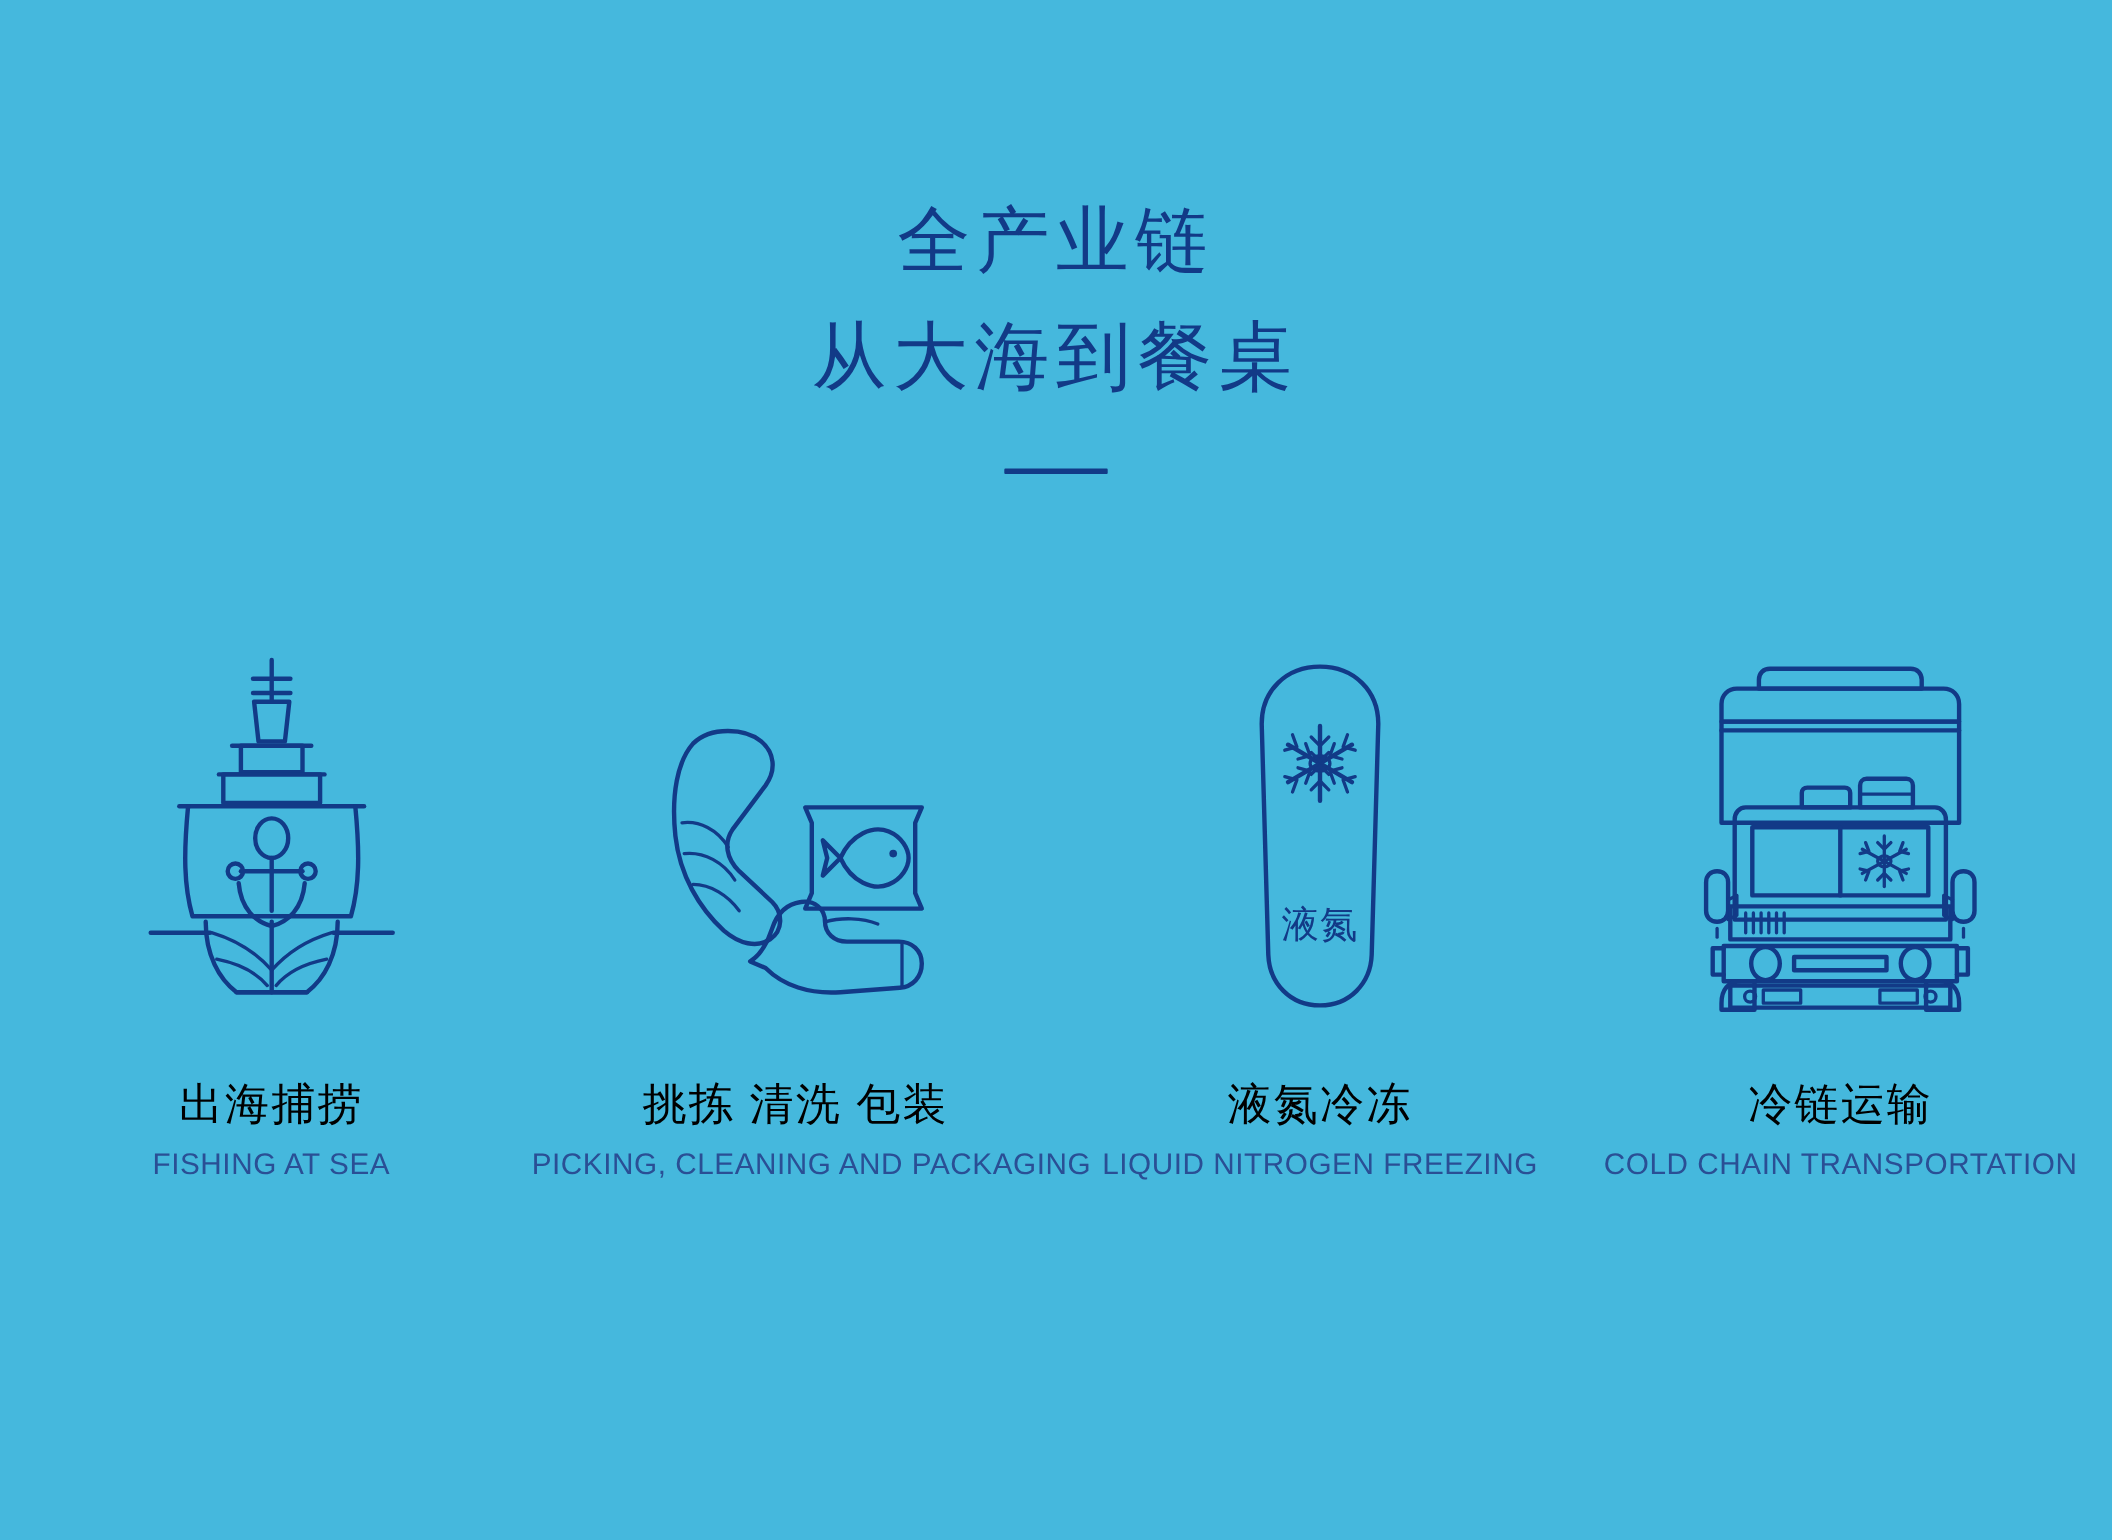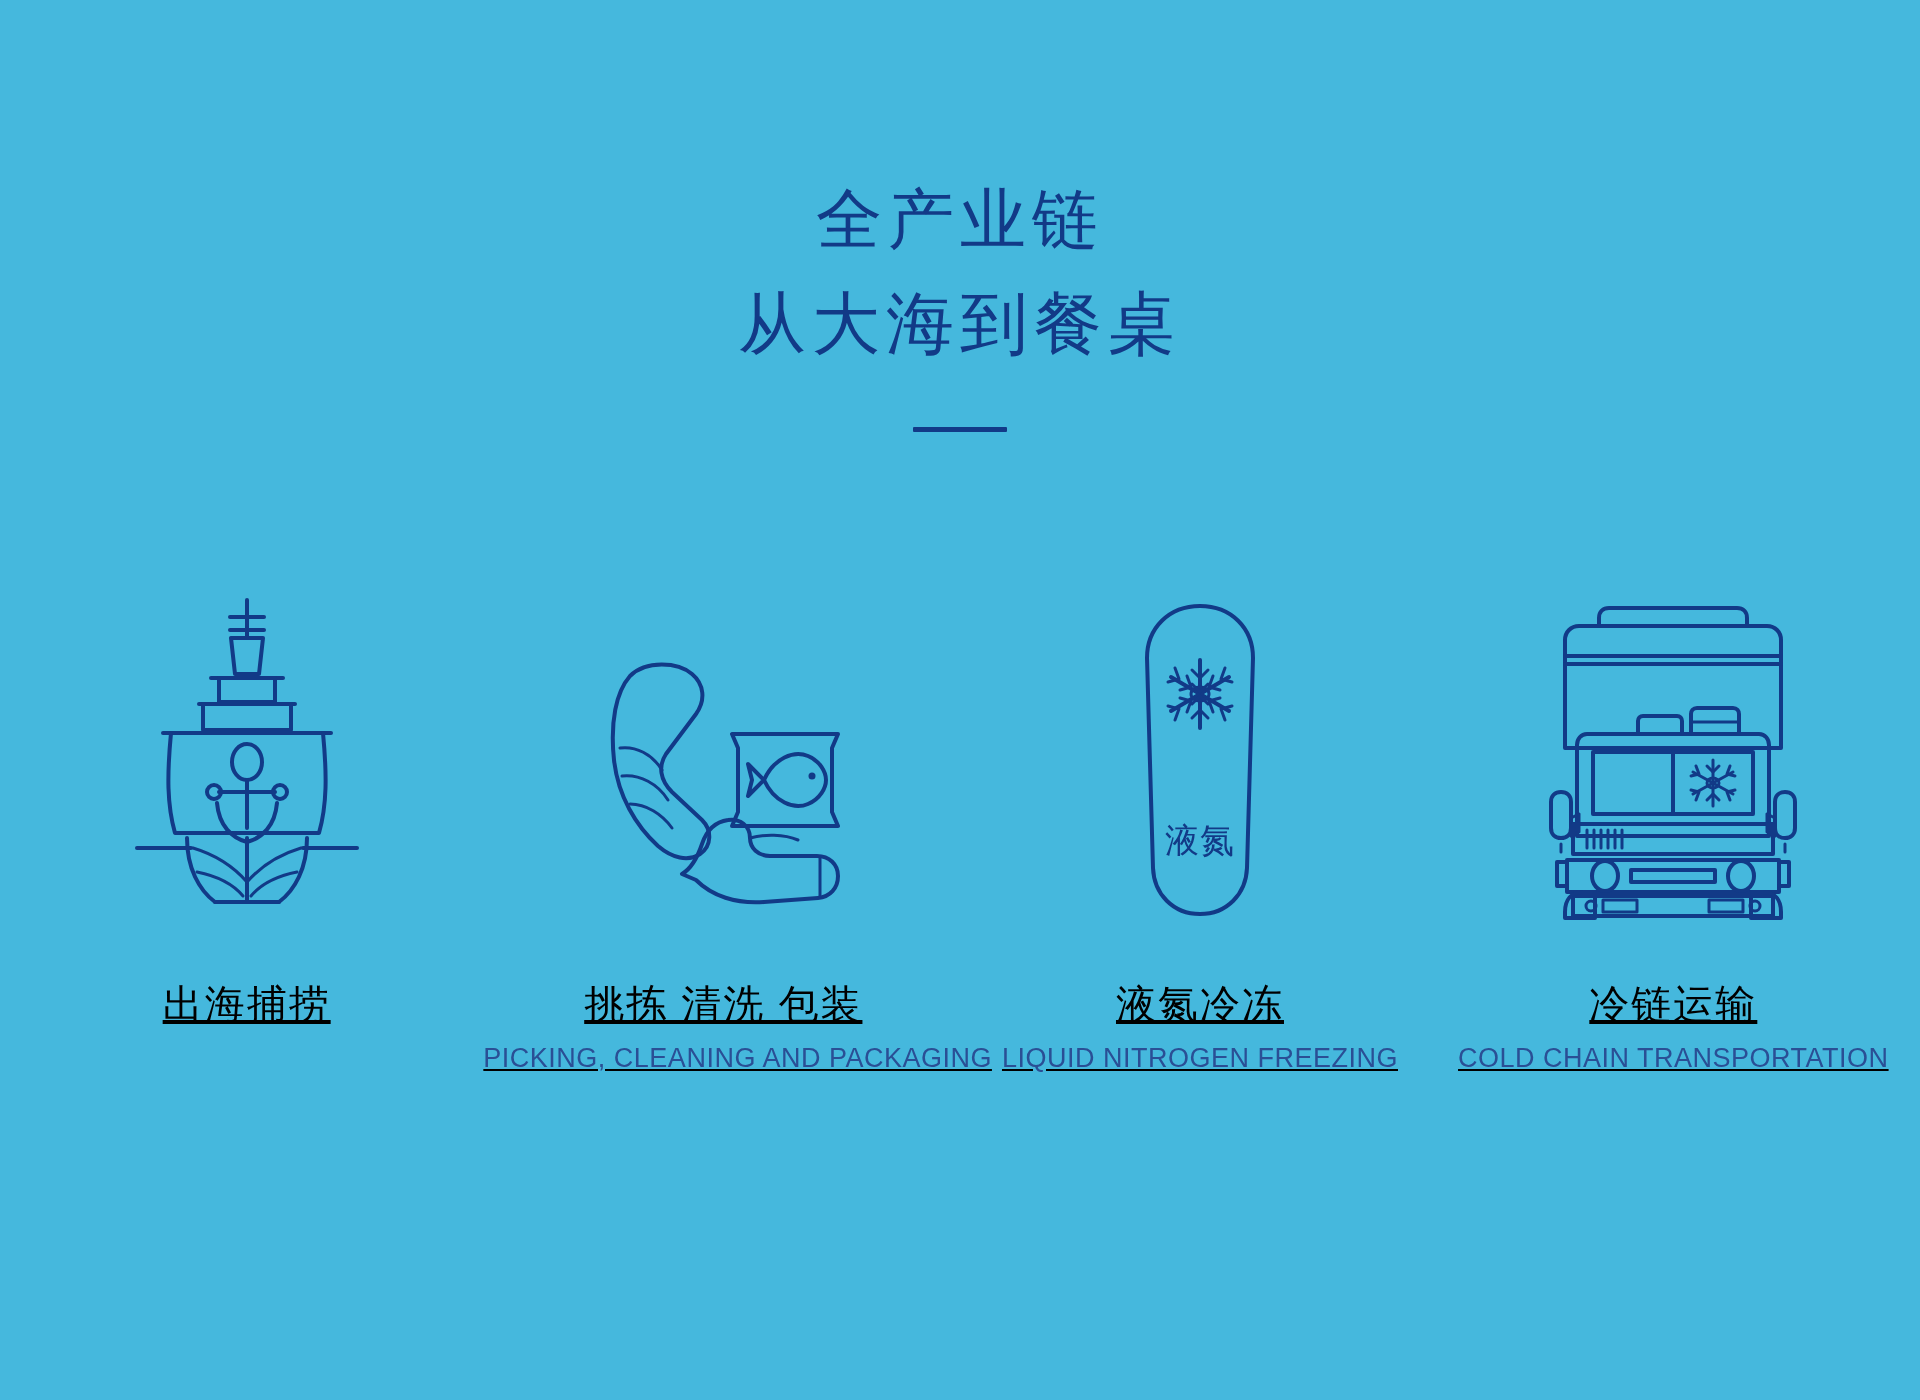--- a/index.html
+++ b/index.html
@@ -63,21 +63,20 @@
     align-items: flex-start;
     justify-content: space-between;
     box-sizing: border-box;
     padding: 0 10px;
   }
   .step {
     width: 480px;
     display: flex;
     flex-direction: column;
     align-items: center;
-    text-decoration: underline;
   }
   .icon-box {
     height: 400px;
     display: flex;
     align-items: flex-end;
     justify-content: center;
   }
   .labels {
     margin-top: 60px;
     text-align: center;
@@ -173,20 +172,21 @@
           <line class="stroke" x1="120" y1="248" x2="120" y2="312"></line>
           <path class="stroke-thin" d="M66 258 C86 264 106 276 120 292"></path>
           <path class="stroke-thin" d="M174 258 C154 264 134 276 120 292"></path>
           <path class="stroke-thin" d="M70 282 C90 286 106 294 116 306"></path>
           <path class="stroke-thin" d="M170 282 C150 286 134 294 124 306"></path>
           <line class="stroke" x1="88" y1="312" x2="152" y2="312"></line>
         </svg>
       </div>
       <div class="labels">
         <div class="label-cn">出海捕捞</div>
+        <div class="label-en">FISHING AT SEA</div>
       </div>
     </div>
 
     <div class="step">
       <div class="icon-box">
         <svg width="270" height="290" viewBox="0 0 270 290">
 
           <path class="stroke" d="M42 46 C28 62 22 92 26 130 C30 166 48 196 70 216
                                    C84 228 100 232 112 224 C124 216 124 200 114 190
                                    L84 162 C72 150 70 136 78 124 L108 84

